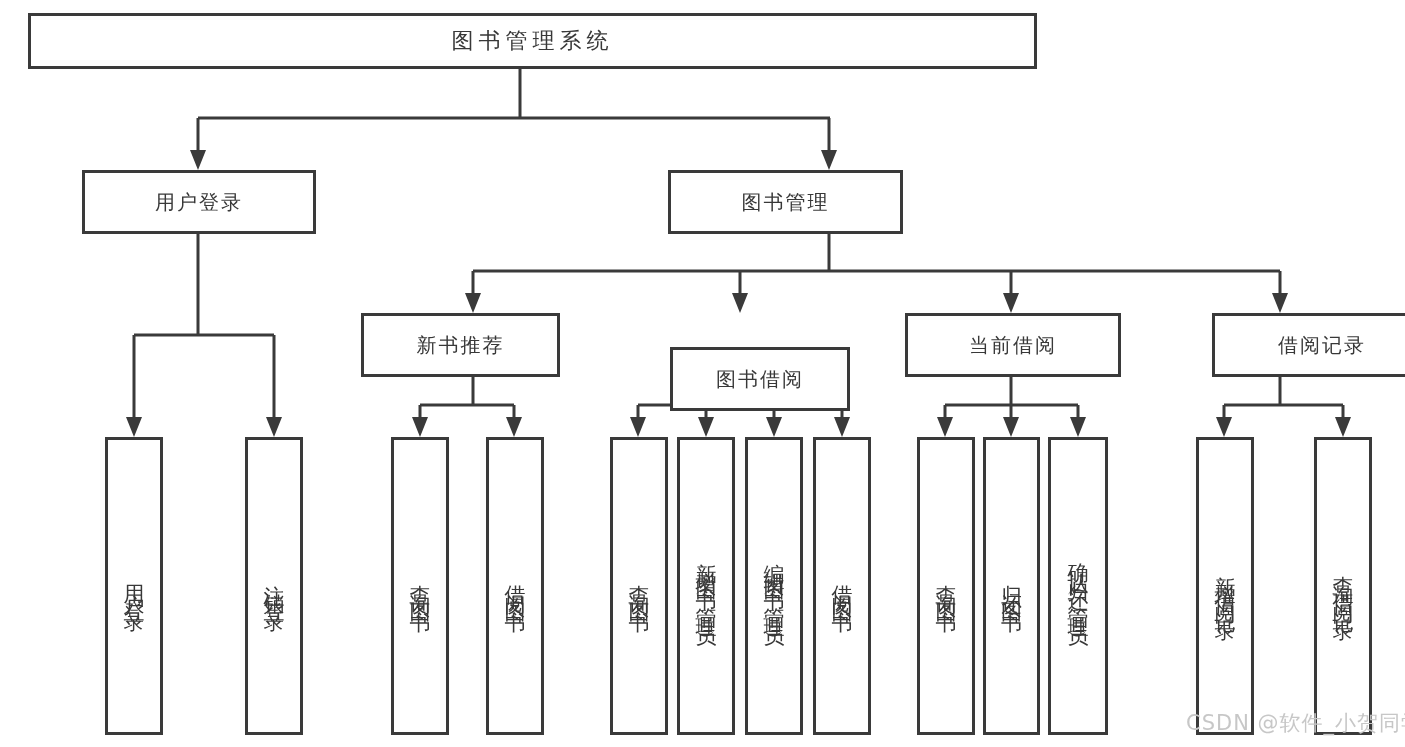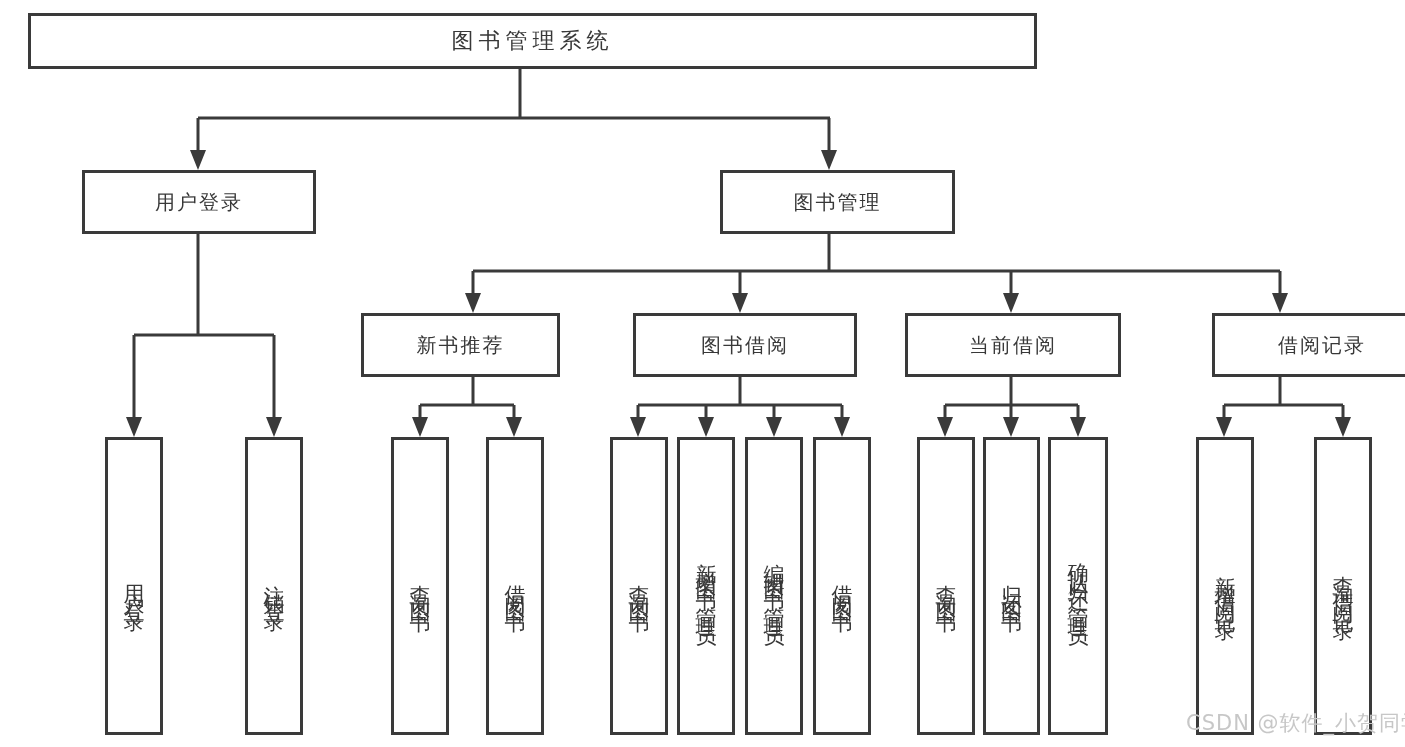--- a/index.html
+++ b/index.html
@@ -52,24 +52,24 @@
              M630 417 L646 417 L638 437 Z M698 417 L714 417 L706 437 Z
              M766 417 L782 417 L774 437 Z M834 417 L850 417 L842 437 Z
              M937 417 L953 417 L945 437 Z M1003 417 L1019 417 L1011 437 Z
              M1070 417 L1086 417 L1078 437 Z
              M1216 417 L1232 417 L1224 437 Z M1335 417 L1351 417 L1343 437 Z"></path>
   </svg>
 
   <div class="box lvl1 hlabel">图书管理系统</div>
 
   <div class="box lvl2 hlabel" style="left:82px; width:234px;">用户登录</div>
-  <div class="box lvl2 hlabel" style="left:720px; width:235px;">图书管理</div>
+  <div class="box lvl2 hlabel" style="left:668px; width:235px;">图书管理</div>
 
   <div class="box lvl3 hlabel" style="left:361px; width:199px;">新书推荐</div>
-  <div class="box lvl3 hlabel" style="left:633px; width:224px;">图书借阅</div>
+  <div class="box lvl3 hlabel" style="left:670px; width:180px;margin-top:34px;">图书借阅</div>
   <div class="box lvl3 hlabel" style="left:905px; width:216px;">当前借阅</div>
   <div class="box lvl3 hlabel" style="left:1212px; width:220px;">借阅记录</div>
 
   <div class="box leaf" style="left:105px;">
     <span class="vtext">用户登录</span>
   </div>
   <div class="box leaf" style="left:245px;">
     <span class="vtext">注销登录</span>
   </div>
 

